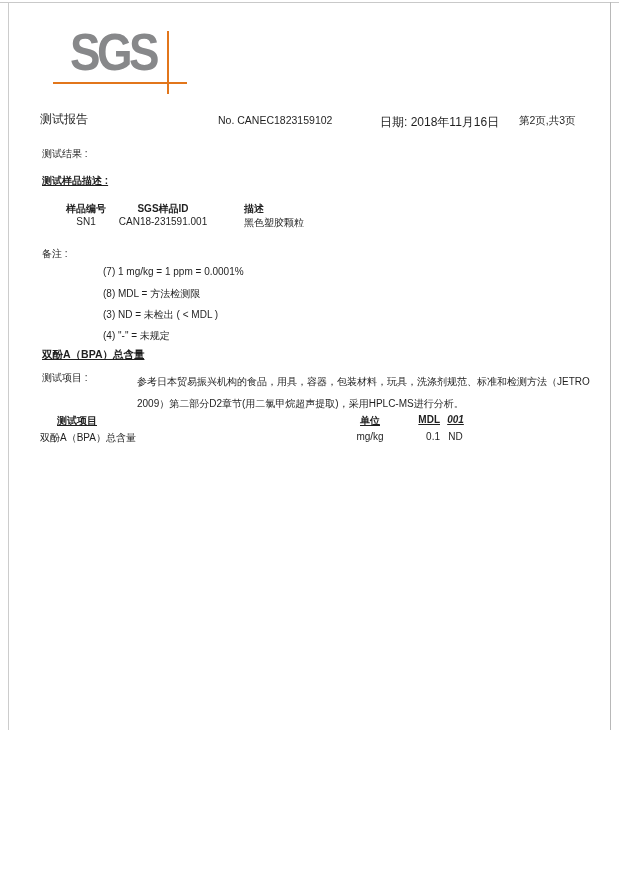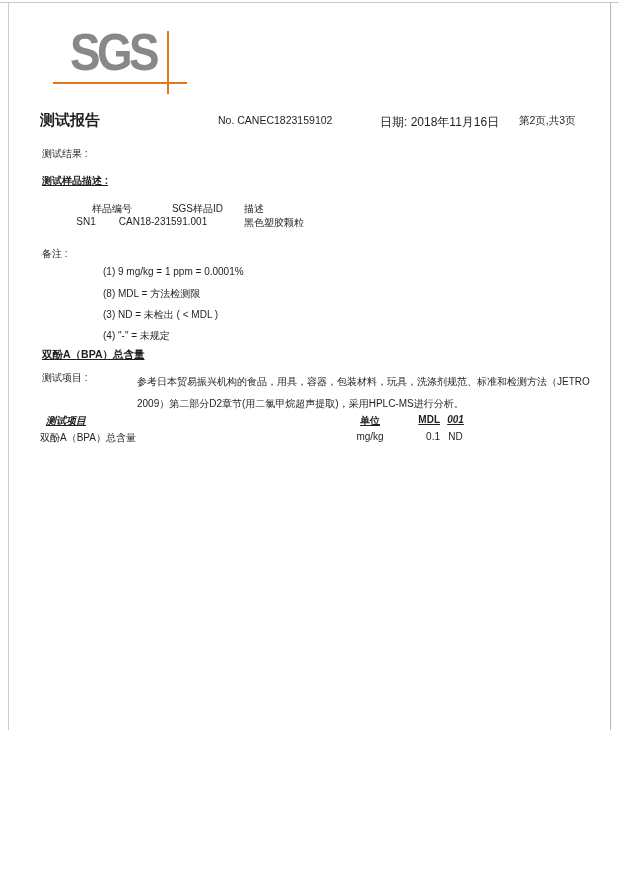--- a/index.html
+++ b/index.html
@@ -13,53 +13,53 @@
   .border-left  { left:8px; top:2px; width:1px; height:873px; background:#cccccc; }
   .border-right { left:610px; top:2px; width:1px; height:873px; background:#b8b8b8; }
 
   
   .logo-text { left:70px; top:26px; font-size:52px; font-weight:700; letter-spacing:-4px;
                color:#87888a; transform:scaleX(0.88); transform-origin:left top; line-height:1; }
   .logo-hline { left:53px; top:82px; width:134px; height:2px; background:#e2761b; }
   .logo-vline { left:167px; top:31px; width:2px; height:63px; background:#e2761b; }
 
   
-  .page-title  { left:40px; top:111px; font-size:15px; font-weight:700; }
+  .page-title  { left:40px; top:111px; font-size:12px; font-weight:400; }
   .report-no   { left:218px; top:114px; font-size:10.5px; }
   .report-date { left:380px; top:114px; font-size:12px; }
   .page-info   { left:519px; top:114px; font-size:10.5px; }
 
   .body-text { font-size:10px; }
   .i { font-style:italic; }
 
   .results-label     { left:42px; top:147px; }
   .sample-desc-label { left:42px; top:174px; font-weight:700; text-decoration:underline; }
 
   
   .st-c1 { left:40px;  width:92px;  text-align:center; }
   .st-c2 { left:103px; width:120px; text-align:center; }
   .st-c3 { left:244px; }
-  .st-h  { top:202px; font-weight:400;text-align:right; }
+  .st-h  { top:202px; font-weight:700; }
   .st-r  { top:216px; }
 
   .notes-label { left:42px; top:247px; }
   .note-0 { left:103px; top:266px; }
   .note-1 { left:103px; top:287px; }
   .note-2 { left:103px; top:308px; }
   .note-3 { left:103px; top:329px; }
 
   .bpa-heading { left:42px; top:348px; font-size:10.5px; font-weight:700; text-decoration:underline; }
 
   .method-label { left:42px; top:371px; }
   .method-text  { left:103px; top:371px; width:467px; line-height:21.5px;margin-left:34px; }
 
   
   .rt-h { top:414px; font-weight:700; text-decoration:underline; }
   .rt-r { top:431px; }
-  .rt-c1h { left:46px;font-style:italic; }
+  .rt-c1h { left:57px; }
   .rt-c1 { left:40px; }
   .rt-c2 { left:340px; width:60px; text-align:center; }
   .rt-c3 { left:385px; width:55px; text-align:right; }
   .rt-c4 { left:428px; width:55px; text-align:center; }
 
   
   .stamp { left:57px; top:760px; width:92px; height:92px; transform:rotate(-8deg); opacity:.92; }
   .stamp-ring { fill:none; stroke:#cf3526; stroke-width:2.8; }
   .stamp-star { fill:#cf3526; }
   .stamp-arc  { font-size:9.5px; font-weight:700; fill:#cf3526; }
@@ -107,21 +107,21 @@
   <div class="abs body-text sample-desc-label">测试样品描述 :</div>
 
   <div class="abs body-text st-h st-c1">样品编号</div>
   <div class="abs body-text st-h st-c2">SGS样品ID</div>
   <div class="abs body-text st-h st-c3">描述</div>
   <div class="abs body-text st-r st-c1">SN1</div>
   <div class="abs body-text st-r st-c2">CAN18-231591.001</div>
   <div class="abs body-text st-r st-c3">黑色塑胶颗粒</div>
 
   <div class="abs body-text notes-label">备注 :</div>
-  <div class="abs body-text note-0">(1) 9 mg/kg = 1 ppm = 0.0001%</div>
+  <div class="abs body-text note-0">(7) 1 mg/kg = 1 ppm = 0.0001%</div>
   <div class="abs body-text note-1">(8) MDL = 方法检测限</div>
   <div class="abs body-text note-2">(3) ND = 未检出 ( &lt; MDL )</div>
   <div class="abs body-text note-3">(4) "-" = 未规定</div>
 
   <div class="abs bpa-heading">双酚A（BPA）总含量</div>
   <div class="abs body-text method-label">测试项目 :</div>
   <div class="abs body-text method-text">参考日本贸易振兴机构的食品，用具，容器，包装材料，玩具，洗涤剂规范、标准和检测方法（JETRO 2009）第二部分D2章节(用二氯甲烷超声提取)，采用HPLC-MS进行分析。</div>
 
   <div class="abs body-text rt-h rt-c1h">测试项目</div>
   <div class="abs body-text rt-h rt-c2">单位</div>

